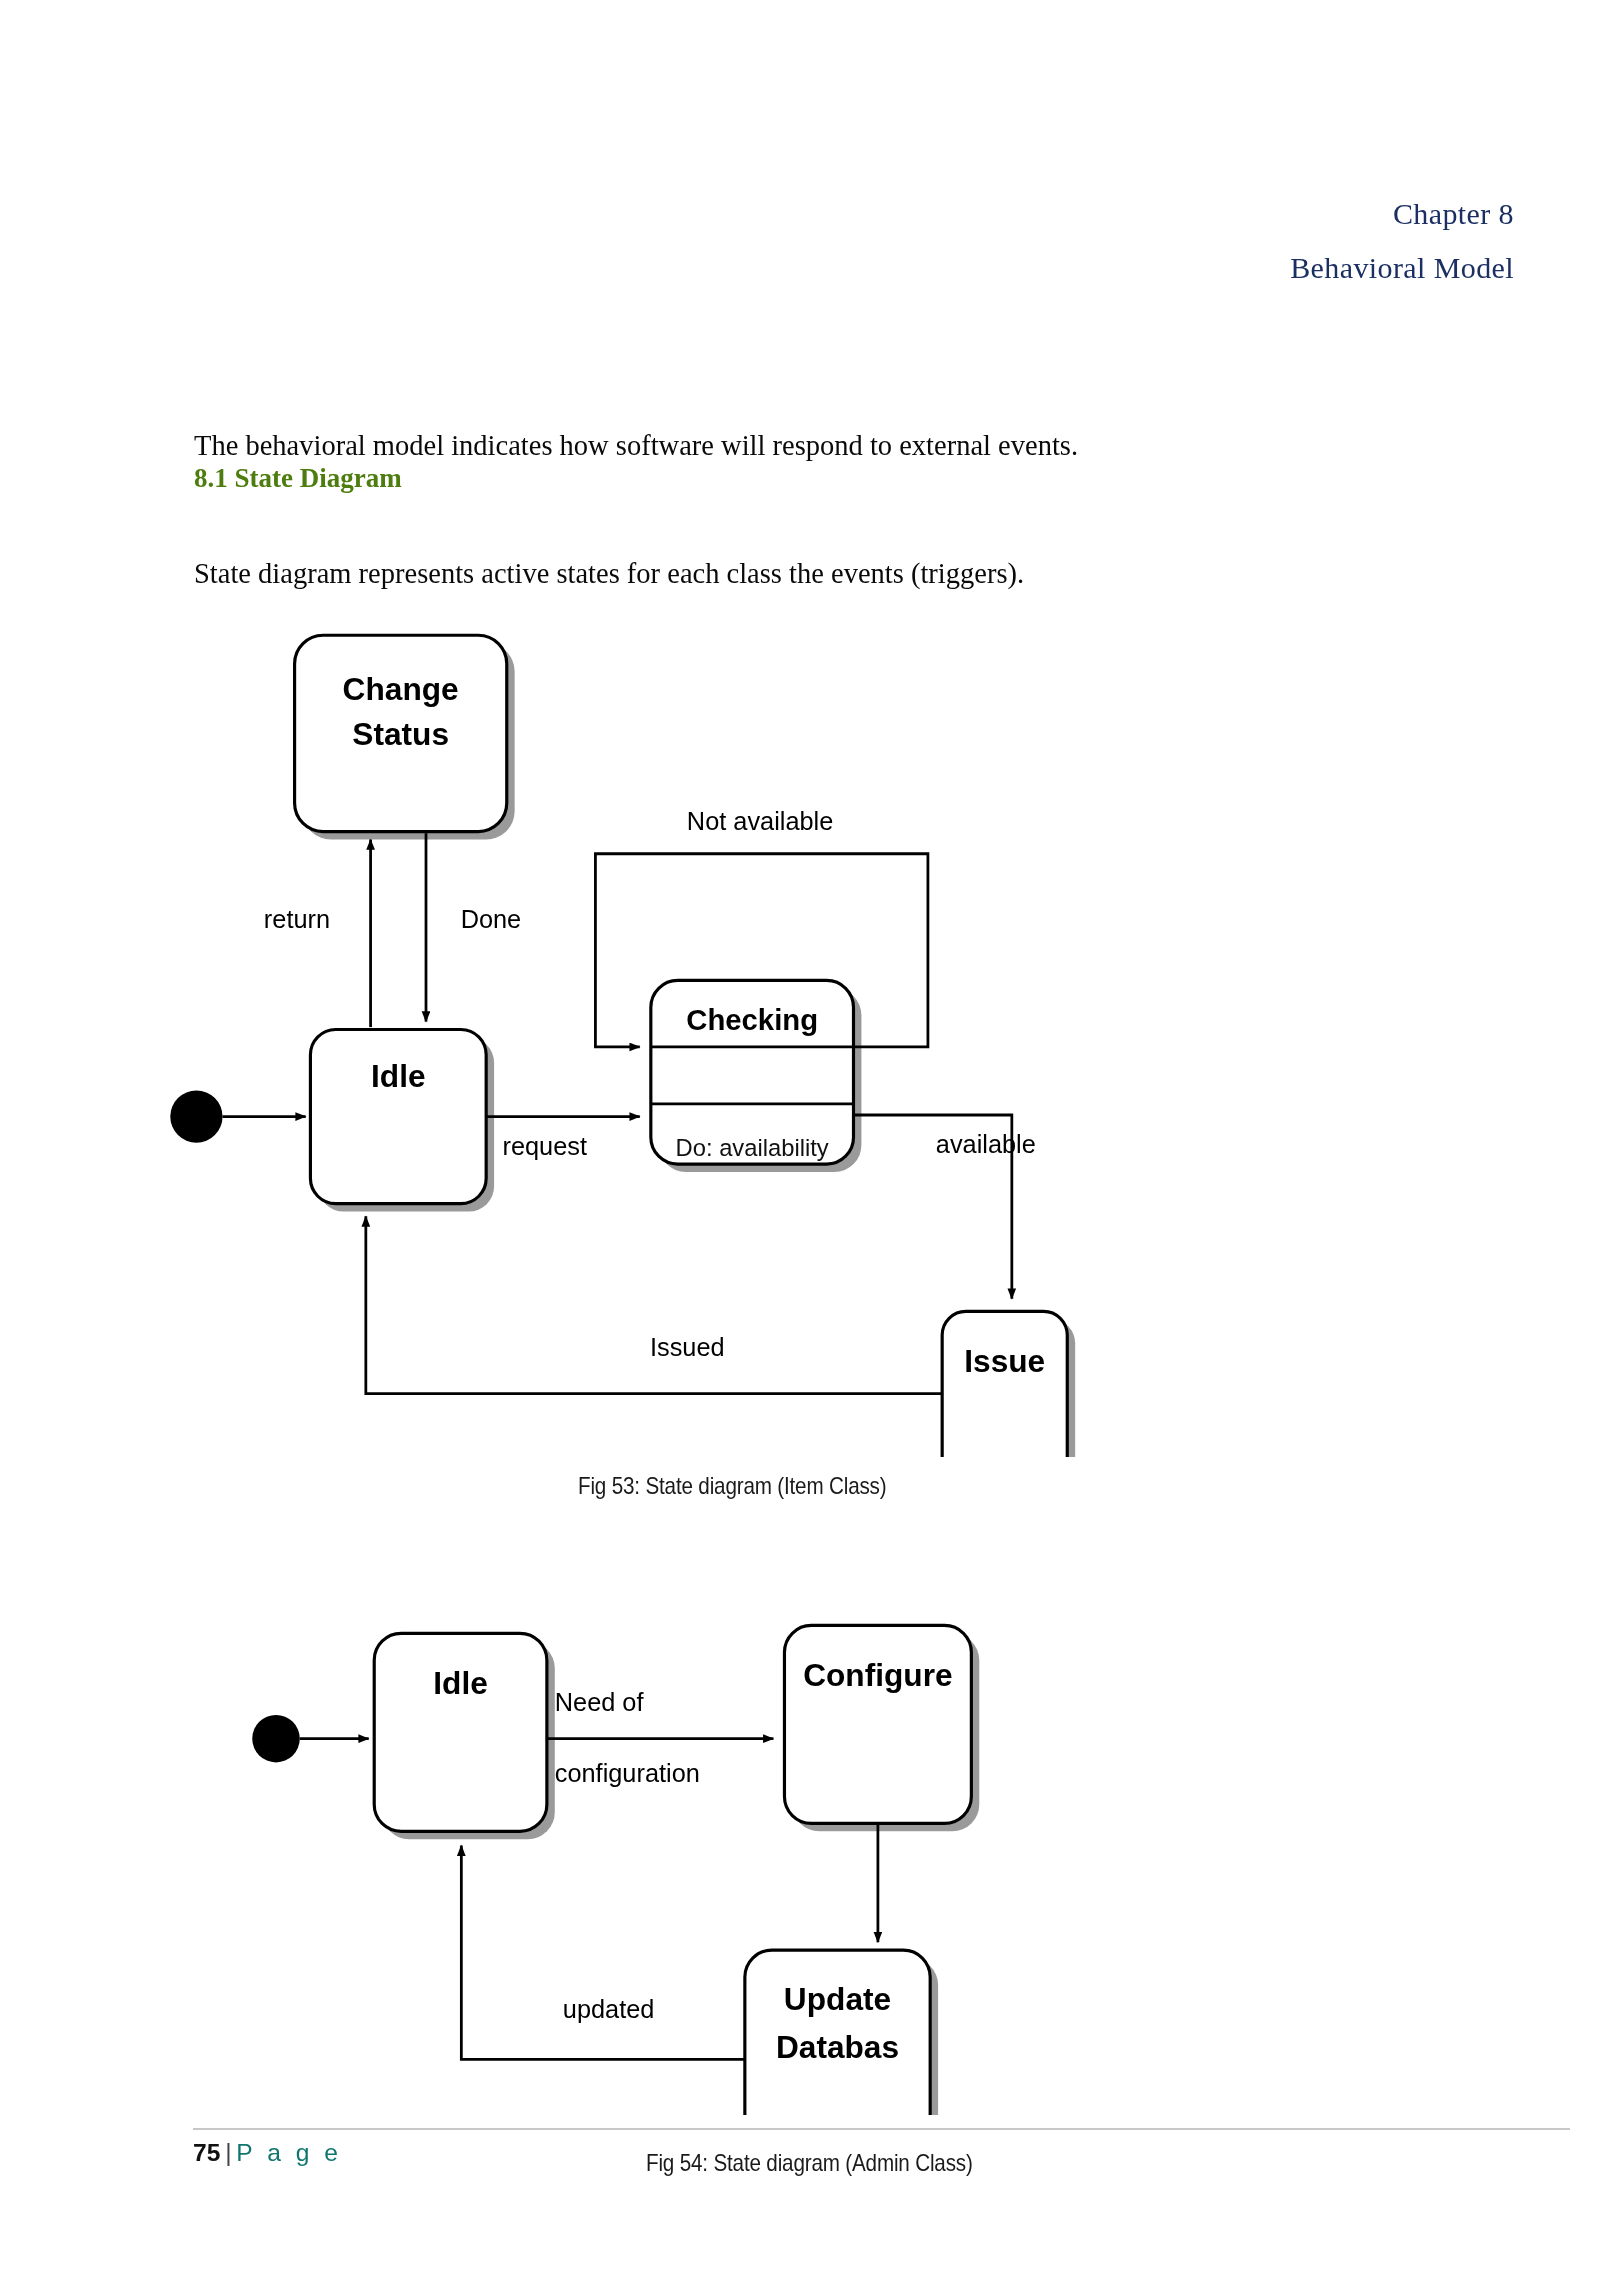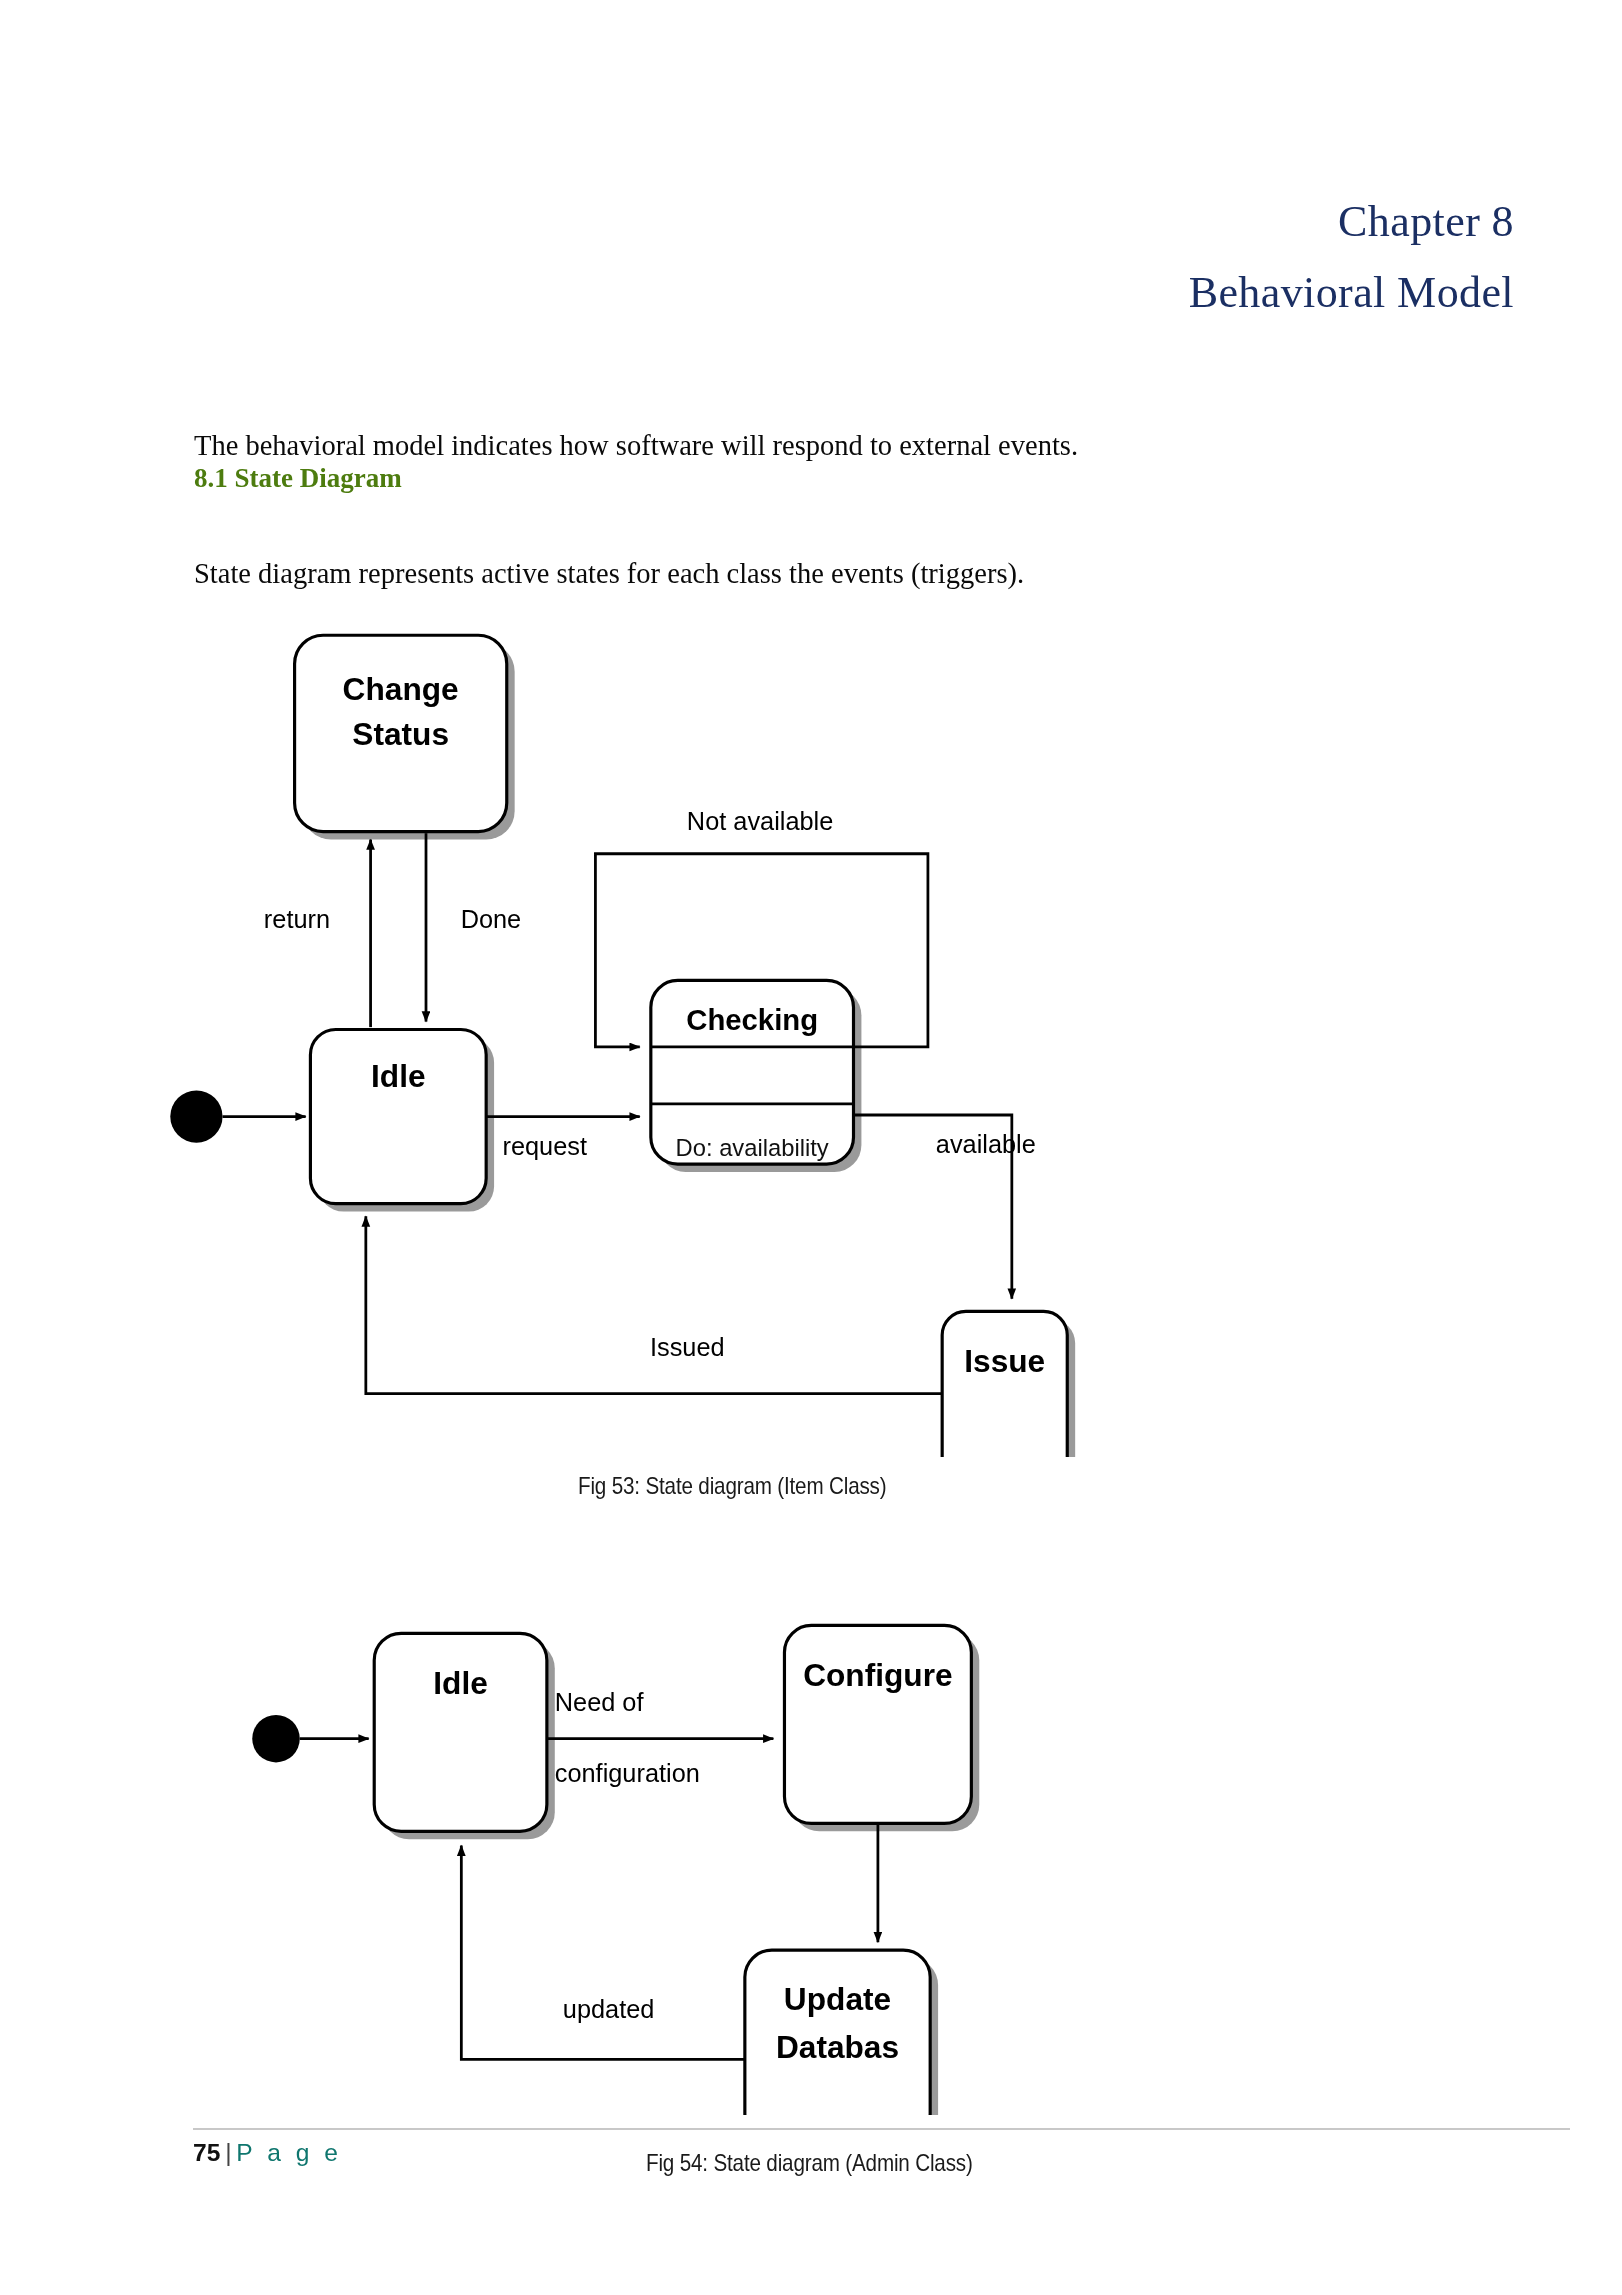--- a/index.html
+++ b/index.html
@@ -17,21 +17,21 @@
   }
 
   
   .chapter-head {
     position: absolute;
     right: 108px;
     top: 196px;
     text-align: right;
     color: #1b2f63;
     font-family: "Liberation Serif", serif;
-    font-size: 44px;
+    font-size: 30px;
     line-height: 1.18;
     font-weight: 400;
     letter-spacing: 0.4px;
   }
   .chapter-head .line2 {
     display: block;
     margin-top: 19px;
     margin-left: 37px;
   }
 

